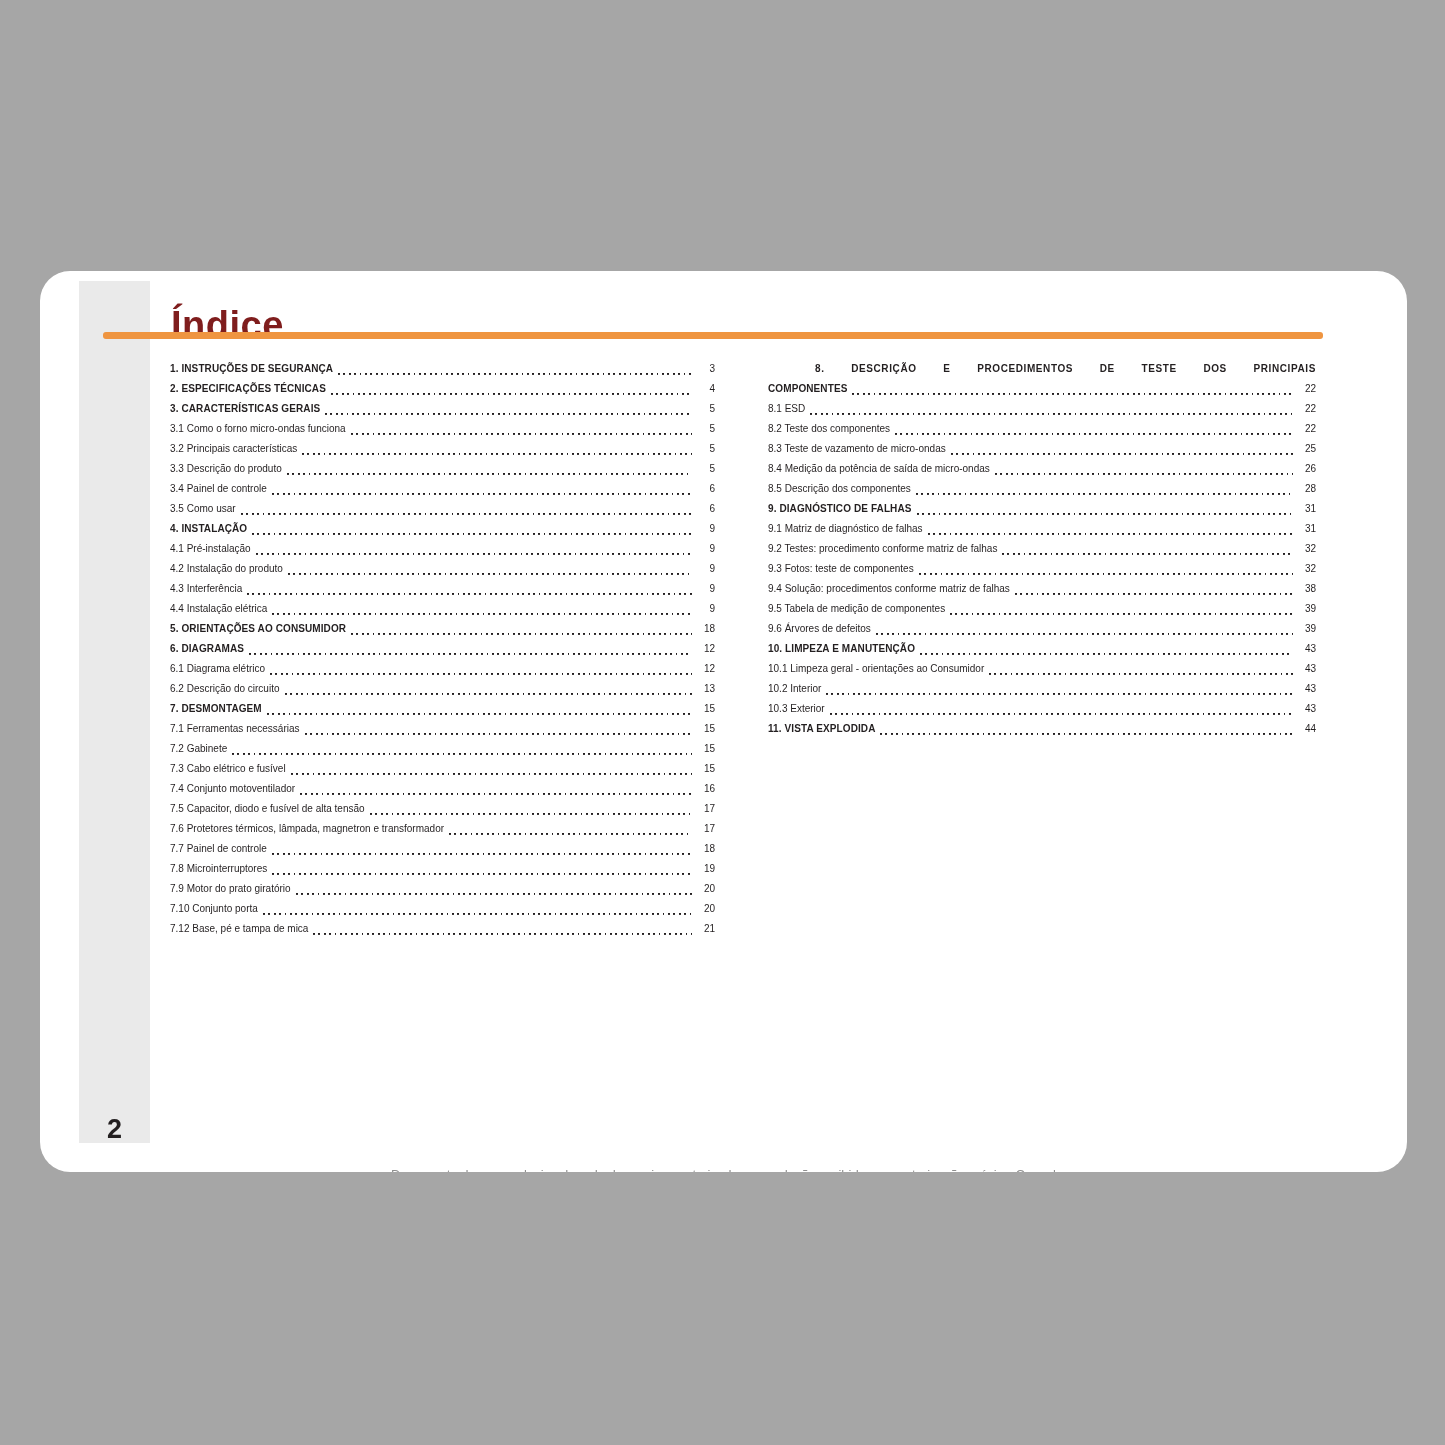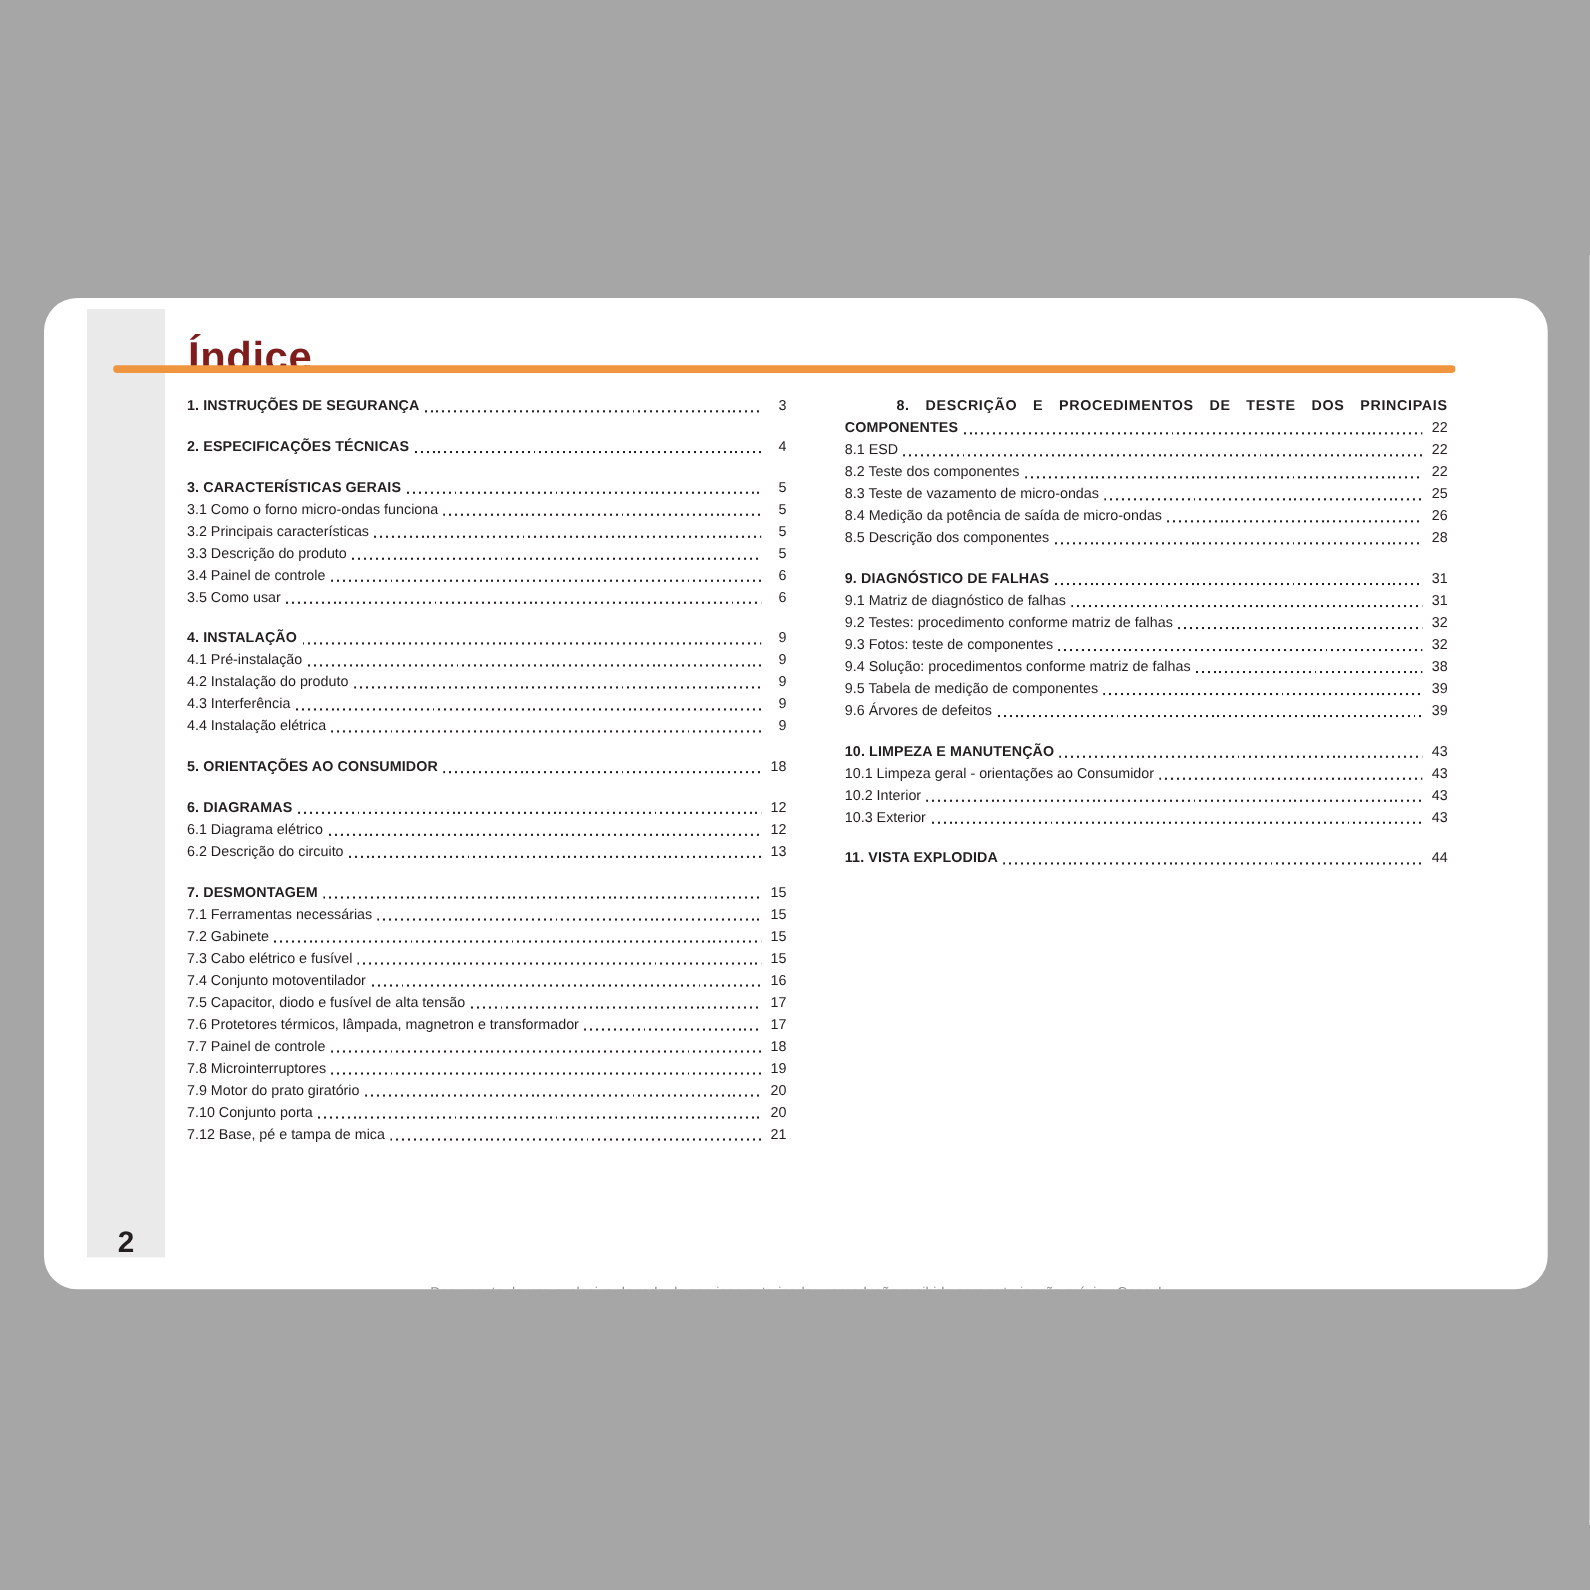--- a/index.html
+++ b/index.html
@@ -52,26 +52,26 @@
     left: 63px; top: 61px;
     width: 1220px; height: 7px;
     border-radius: 3px;
   }
   .columns {
     position: absolute;
     left: 130px; top: 88px;
     width: 1186px;
     display: flex;
   }
-  .col { font-size: 13px; line-height: 20px; }
+  .col { font-size: 10px; line-height: 20px; }
   .col-left  { width: 545px; }
   .col-spacer{ width: 53px; }
   .col-right { width: 548px; }
 
-  .toc-section + .toc-section { margin-top: 17px; }
+  .toc-section + .toc-section { }
 
   .row { display: flex; }
   .row .label { white-space: nowrap; }
   .row.bold .label { font-weight: 700; letter-spacing: 0.1px; }
   .dots {
     flex: 1 1 auto;
     min-width: 10px;
     margin: 0 3px 0 5px;
     background-image: repeating-linear-gradient(to right, #231f20 0 1.8px, transparent 1.8px 5.4px);
     background-size: 100% 1.9px;

